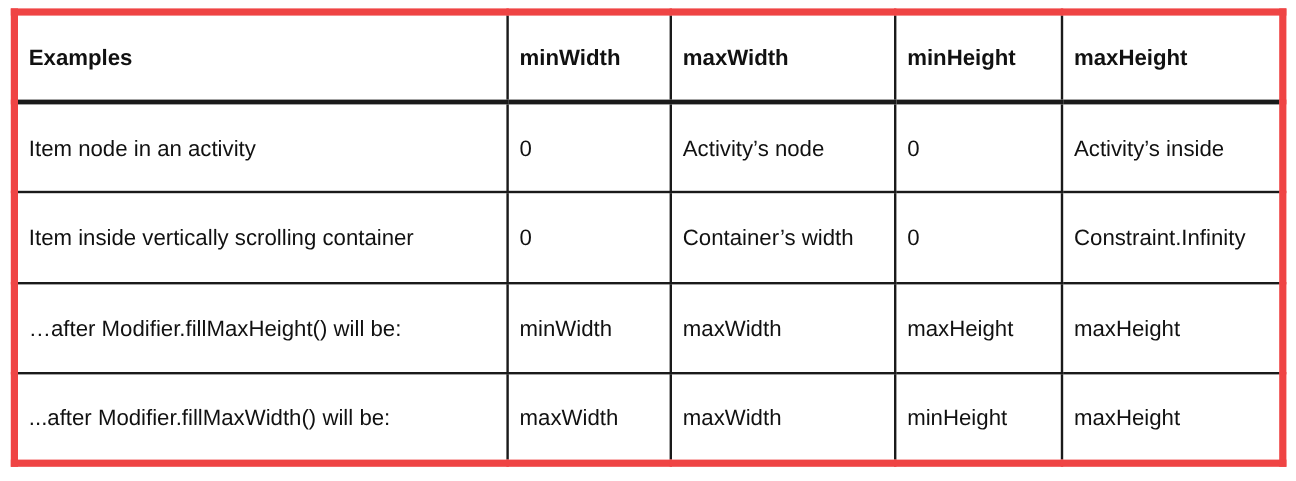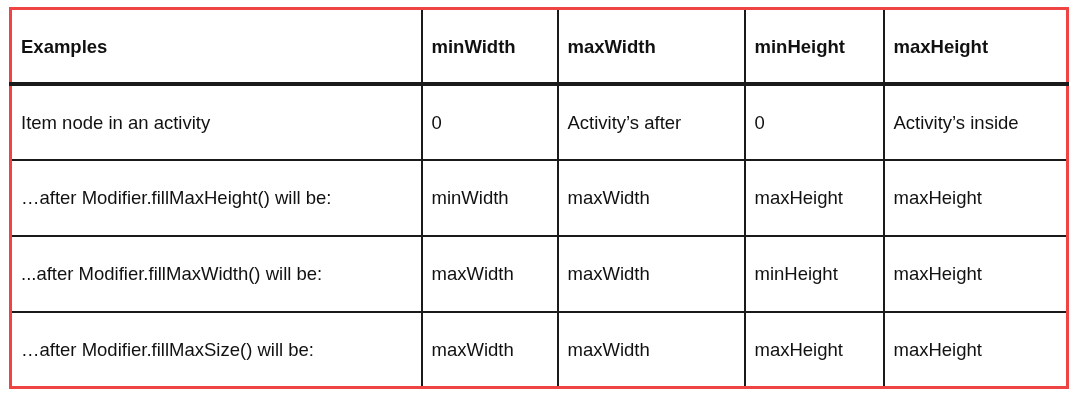--- a/index.html
+++ b/index.html
@@ -23,21 +23,21 @@
     height: 382px;
     box-sizing: border-box;
   }
 
   table.constraints-table {
     border-collapse: collapse;
     table-layout: fixed;
     width: 1057px;
     height: 382px;
     background: #ffffff;
-    border: 3px solid #ef4444;
+    border: 6px solid #ef4444;
   }
 
   table.constraints-table td {
     border-left: 2px solid #1a1a1a;
     border-right: 2px solid #1a1a1a;
     border-top: 2px solid #1a1a1a;
     border-bottom: 2px solid #1a1a1a;
     padding: 0 9px;
     font-size: 18.5px;
     line-height: 1.15;
@@ -81,47 +81,47 @@
         <td>Examples</td>
         <td>minWidth</td>
         <td>maxWidth</td>
         <td>minHeight</td>
         <td>maxHeight</td>
       </tr>
 
       <tr class="row-h">
         <td>Item node in an activity</td>
         <td>0</td>
-        <td>Activity’s after</td>
+        <td>Activity’s node</td>
         <td>0</td>
         <td>Activity’s inside</td>
       </tr>
 
+      <tr class="row-h">
+        <td>Item inside vertically scrolling container</td>
+        <td>0</td>
+        <td>Container’s width</td>
+        <td>0</td>
+        <td>Constraint.Infinity</td>
+      </tr>
 
 
       <tr class="row-h">
         <td>…after Modifier.fillMaxHeight() will be:</td>
         <td>minWidth</td>
         <td>maxWidth</td>
         <td>maxHeight</td>
         <td>maxHeight</td>
       </tr>
 
       <tr class="row-h">
         <td>...after Modifier.fillMaxWidth() will be:</td>
         <td>maxWidth</td>
         <td>maxWidth</td>
         <td>minHeight</td>
         <td>maxHeight</td>
       </tr>
 
-      <tr class="row-h">
-        <td>…after Modifier.fillMaxSize() will be:</td>
-        <td>maxWidth</td>
-        <td>maxWidth</td>
-        <td>maxHeight</td>
-        <td>maxHeight</td>
-      </tr>
 
 
     </tbody>
   </table>
 </div>
 
 </body></html>

